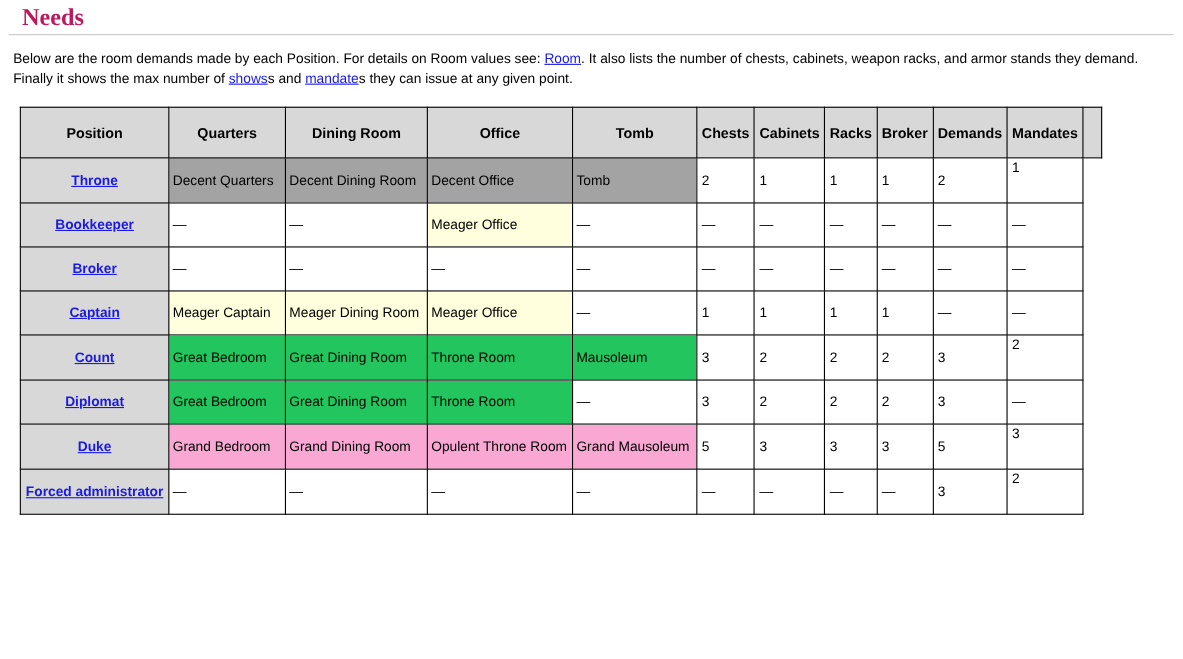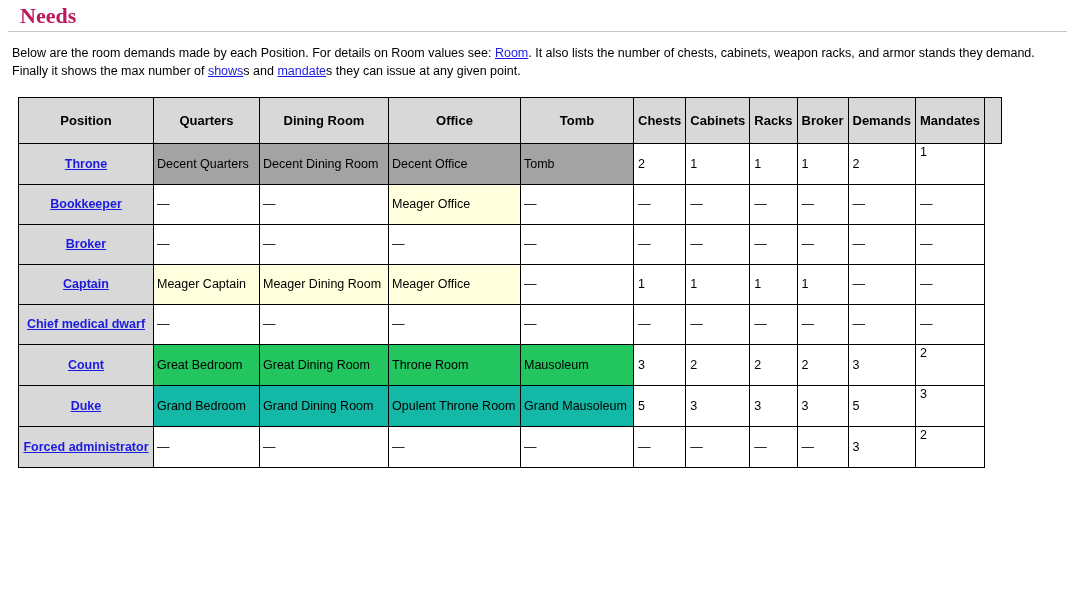--- a/index.html
+++ b/index.html
@@ -101,21 +101,21 @@
   }
   td.num-cell.top-align {
     vertical-align: top;
     padding-top: 1px;
   }
   
   .q-none   { background: #ffffff; }
   .q-meager { background: #ffffdd; }
   .q-decent { background: #a3a3a3; }
   .q-great  { background: #22c55e; }
-  .q-grand  { background: #14b8a6; margin-left: 44px; }
+  .q-grand  { background: #f9a8d4; margin-left: 44px; }
   .hdr-spacer {
     width: 8px;
     background: #ffffff;
     border: 1px solid #000;
   }
   col.c-position { width: 135px; }
   col.c-quarters { width: 106px; }
   col.c-dining   { width: 129px; }
   col.c-office   { width: 132px; }
   col.c-tomb     { width: 113px; }
@@ -219,45 +219,45 @@
           <td class="room-cell q-none">—</td>
           <td class="num-cell">1</td>
           <td class="num-cell">1</td>
           <td class="num-cell">1</td>
           <td class="num-cell">1</td>
           <td class="num-cell">—</td>
           <td class="num-cell">—</td>
           <td style="border: none; background: rgb(255, 255, 255);"></td>
         </tr>
         <tr>
-          <td class="pos-cell"><a href="#">Chief medical dwarf</a></td>
-          <td class="room-cell q-none">—</td>
-          <td class="room-cell q-none">—</td>
-          <td class="room-cell q-none">—</td>
-          <td class="room-cell q-none">—</td>
-          <td class="num-cell">—</td>
-          <td class="num-cell">—</td>
-          <td class="num-cell">—</td>
-          <td class="num-cell">—</td>
-          <td class="num-cell">—</td>
-          <td class="num-cell">—</td>
-          <td style="border: none; background: rgb(255, 255, 255);"></td>
-        </tr>
-        <tr>
           <td class="pos-cell"><a href="#">Count</a></td>
           <td class="room-cell q-great">Great Bedroom</td>
           <td class="room-cell q-great">Great Dining Room</td>
           <td class="room-cell q-great">Throne Room</td>
           <td class="room-cell q-great">Mausoleum</td>
           <td class="num-cell">3</td>
           <td class="num-cell">2</td>
           <td class="num-cell">2</td>
           <td class="num-cell">2</td>
           <td class="num-cell">3</td>
           <td class="num-cell top-align">2</td>
+          <td style="border: none; background: rgb(255, 255, 255);"></td>
+        </tr>
+        <tr>
+          <td class="pos-cell"><a href="#">Diplomat</a></td>
+          <td class="room-cell q-great">Great Bedroom</td>
+          <td class="room-cell q-great">Great Dining Room</td>
+          <td class="room-cell q-great">Throne Room</td>
+          <td class="room-cell q-none">—</td>
+          <td class="num-cell">3</td>
+          <td class="num-cell">2</td>
+          <td class="num-cell">2</td>
+          <td class="num-cell">2</td>
+          <td class="num-cell">3</td>
+          <td class="num-cell">—</td>
           <td style="border: none; background: rgb(255, 255, 255);"></td>
         </tr>
         <tr>
           <td class="pos-cell"><a href="#">Duke</a></td>
           <td class="room-cell q-grand">Grand Bedroom</td>
           <td class="room-cell q-grand">Grand Dining Room</td>
           <td class="room-cell q-grand">Opulent Throne Room</td>
           <td class="room-cell q-grand">Grand Mausoleum</td>
           <td class="num-cell">5</td>
           <td class="num-cell">3</td>

